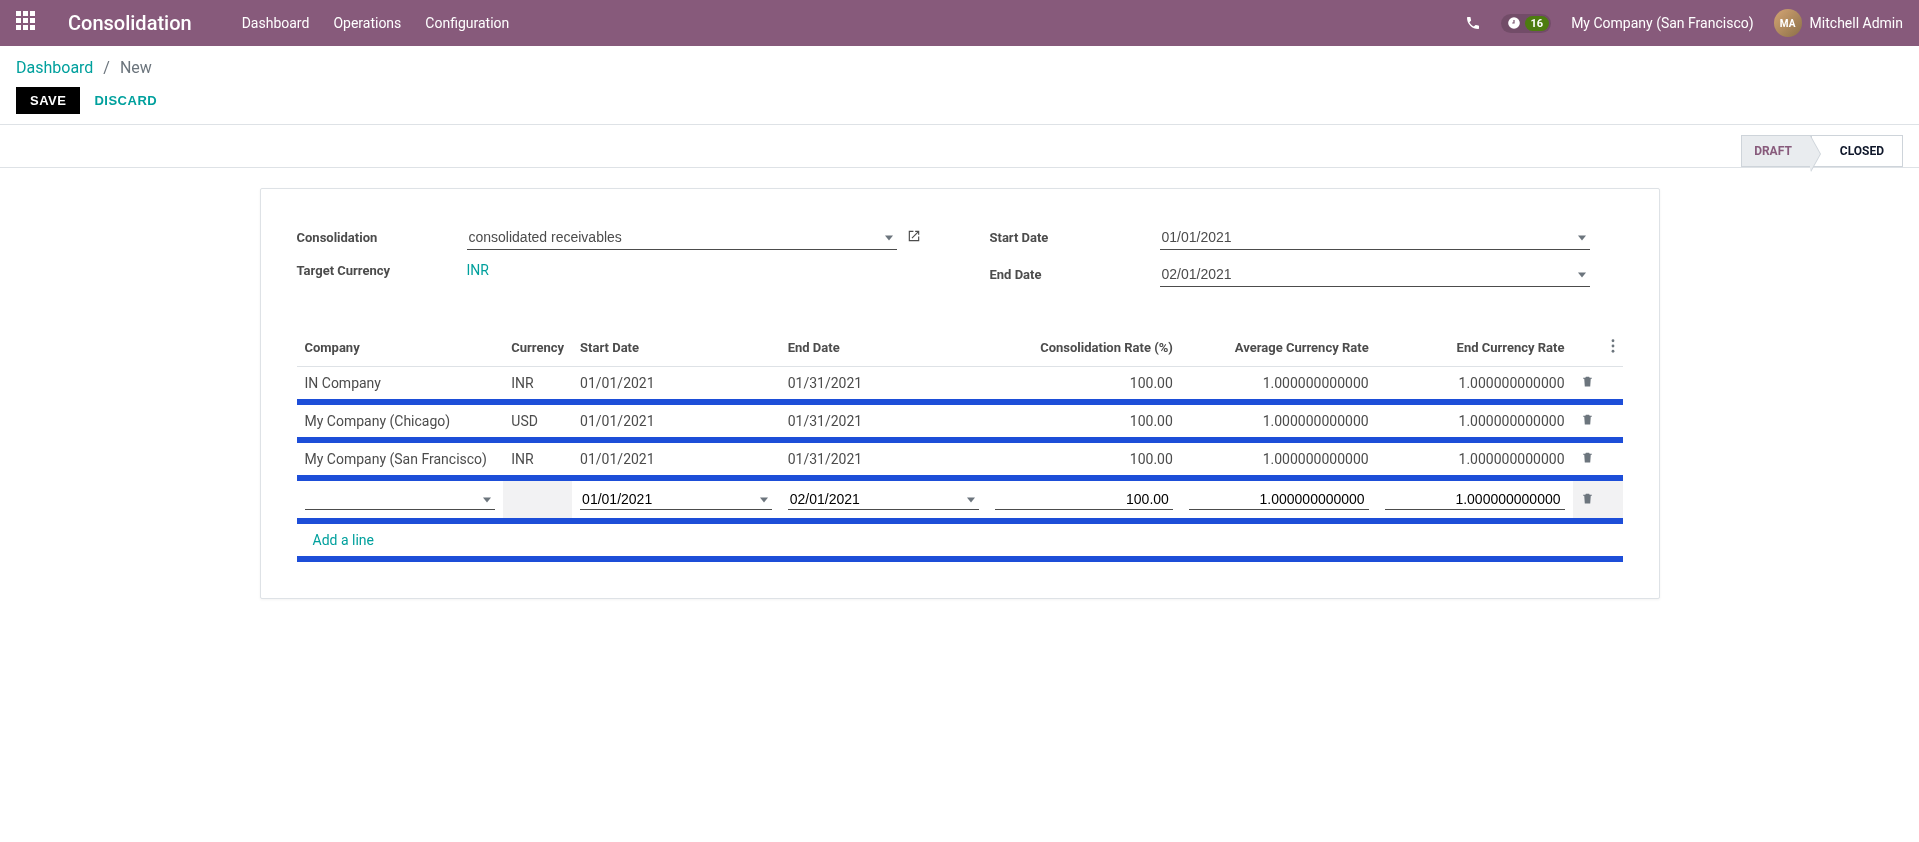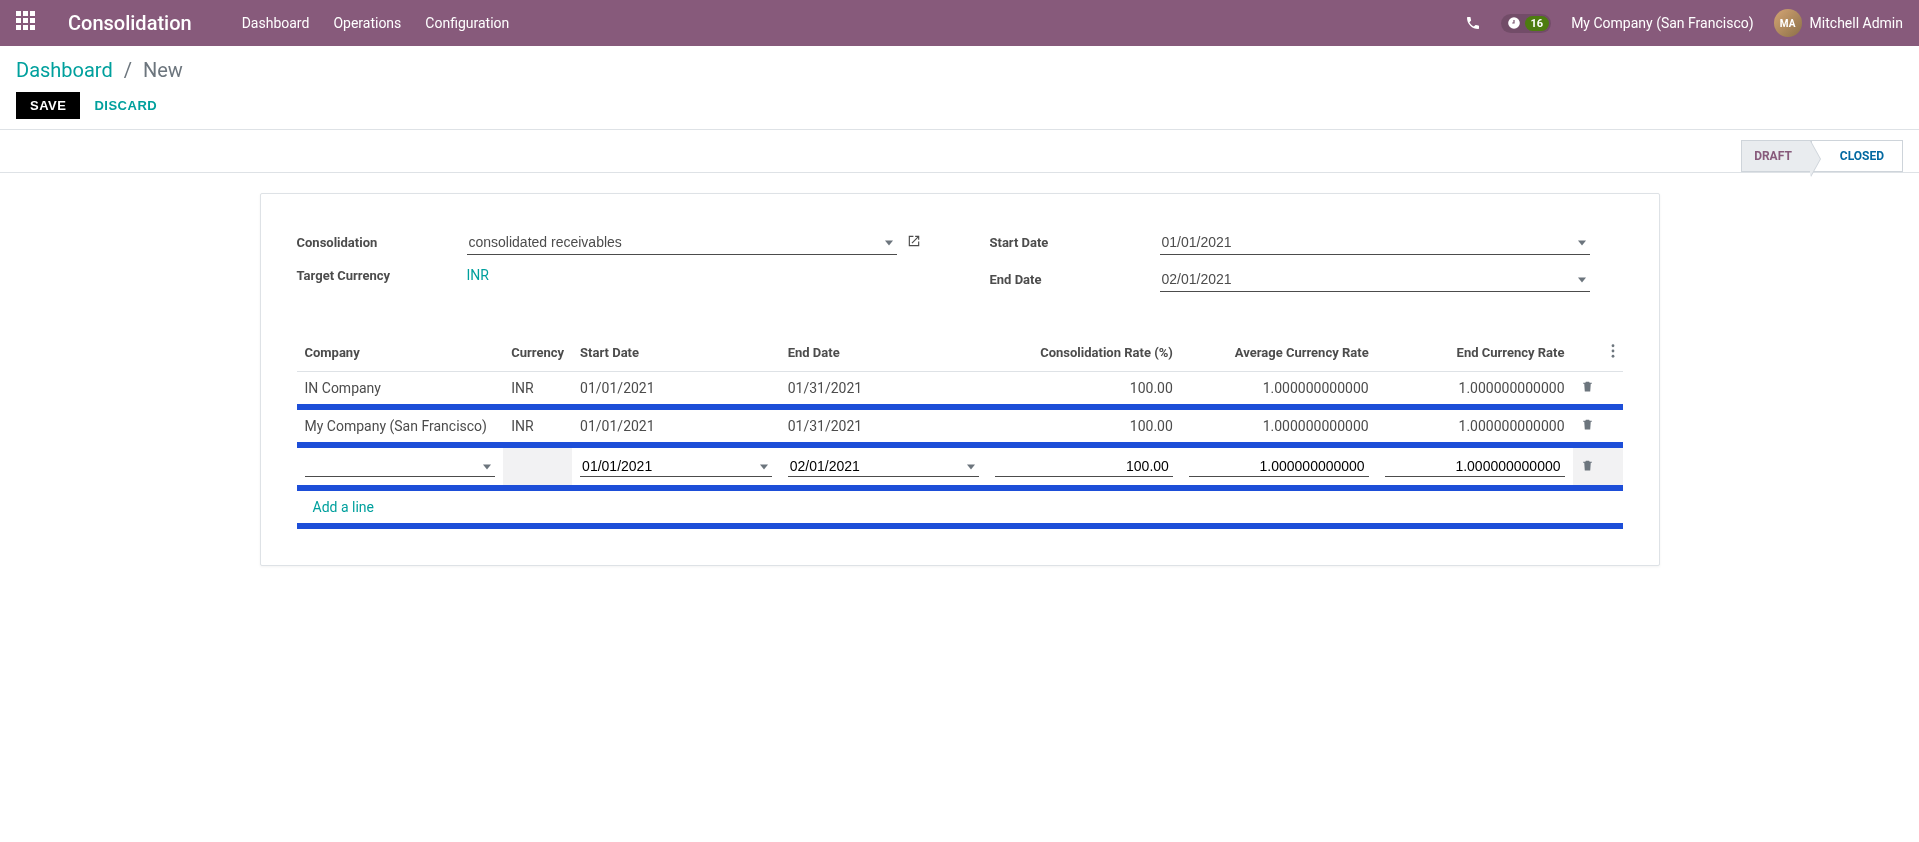--- a/index.html
+++ b/index.html
@@ -17,32 +17,32 @@
 .notif { display:flex; align-items:center; background: rgba(0,0,0,0.15); border-radius: 12px; padding: 2px 2px 2px 6px; cursor:pointer; }
 .notif svg { width:14px; height:14px; fill:#fff; }
 .notif-badge { background:#4d7c0f; color:#fff; font-size:11px; font-weight:700; border-radius:10px; padding:1px 6px; margin-left:4px; }
 .company-name { color:#fff; font-size:14px; }
 .user-block { display:flex; align-items:center; gap:8px; cursor:pointer; }
 .avatar { width:28px; height:28px; border-radius:50%; background: linear-gradient(135deg,#d4a574 0%, #8b6f47 100%); display:flex; align-items:center; justify-content:center; font-size:10px; color:#fff; font-weight:700; }
 .user-name { color:#fff; font-size:14px; }
 
 
 .control-panel { padding: 12px 16px 10px 16px; border-bottom: 1px solid #dee2e6; }
-.breadcrumb { font-size: 20px; margin-bottom: 10px; }
+.breadcrumb { font-size: 16px; margin-bottom: 10px; }
 .breadcrumb a { color: #00a09d; text-decoration: none; cursor:pointer; }
 .breadcrumb .sep { color: #6c757d; margin: 0 6px; }
 .breadcrumb .current { color: #6c757d; }
 .cp-buttons { display:flex; align-items:center; gap: 14px; }
 .btn-save { background:#000000; color:#fff; border:none; padding:6px 14px; font-size:13px; font-weight:700; letter-spacing:0.5px; cursor:pointer; }
 .btn-discard { background:none; border:none; color:#00a09d; font-size:13px; font-weight:700; letter-spacing:0.5px; cursor:pointer; }
 
 
 .statusbar-wrapper { display:flex; justify-content:flex-end; padding: 10px 16px 0 16px; border-bottom:1px solid #dee2e6; position:relative; }
 .statusbar { display:flex; }
-.status-step { position:relative; padding: 8px 18px 8px 28px; background:#fff; border:1px solid #ced4da; font-size:12px; font-weight:700; color:#0369a1; cursor:pointer; }
+.status-step { position:relative; padding: 8px 18px 8px 28px; background:#fff; border:1px solid #ced4da; font-size:12px; font-weight:700; color:#0f172a; cursor:pointer; }
 .status-step.first { padding-left:12px; }
 .status-step.active { color:#875a7b; background:#e9ecef; }
 .status-step::after { content:''; position:absolute; right:-10px; top:0; width:0; height:0; border-top:18px solid transparent; border-bottom:18px solid transparent; border-left:10px solid #fff; z-index:2; }
 .status-step.active::after { border-left-color:#e9ecef; }
 .status-step::before { content:''; position:absolute; right:-11px; top:0; width:0; height:0; border-top:18px solid transparent; border-bottom:18px solid transparent; border-left:10px solid #ced4da; z-index:1; }
 .status-step:last-child::after, .status-step:last-child::before { display:none; }
 
 
 .form-sheet-bg { background:#fff; padding: 20px 0; height: calc(100vh - 160px); overflow-y:auto; }
 .form-sheet { max-width:1400px; margin: 0 auto; background:#fff; border:1px solid #dee2e6; border-radius:2px; padding: 36px; box-shadow: 0 1px 3px rgba(0,0,0,0.05); }
@@ -207,20 +207,33 @@
               <td>01/31/2021</td>
               <td class="num">100.00</td>
               <td class="num">1.000000000000</td>
               <td class="num">1.000000000000</td>
               <td class="trash"><svg viewBox="0 0 24 24">
                   <path d="M6 7h12l-1 14H7L6 7zm3-4h6l1 2h4v2H4V5h4l1-2z"></path>
                 </svg></td>
               <td></td>
             </tr>
             <tr>
+              <td>My Company (Chicago)</td>
+              <td>USD</td>
+              <td>01/01/2021</td>
+              <td>01/31/2021</td>
+              <td class="num">100.00</td>
+              <td class="num">1.000000000000</td>
+              <td class="num">1.000000000000</td>
+              <td class="trash"><svg viewBox="0 0 24 24">
+                  <path d="M6 7h12l-1 14H7L6 7zm3-4h6l1 2h4v2H4V5h4l1-2z"></path>
+                </svg></td>
+              <td></td>
+            </tr>
+            <tr>
               <td>My Company (San Francisco)</td>
               <td>INR</td>
               <td>01/01/2021</td>
               <td>01/31/2021</td>
               <td class="num">100.00</td>
               <td class="num">1.000000000000</td>
               <td class="num">1.000000000000</td>
               <td class="trash"><svg viewBox="0 0 24 24">
                   <path d="M6 7h12l-1 14H7L6 7zm3-4h6l1 2h4v2H4V5h4l1-2z"></path>
                 </svg></td>

